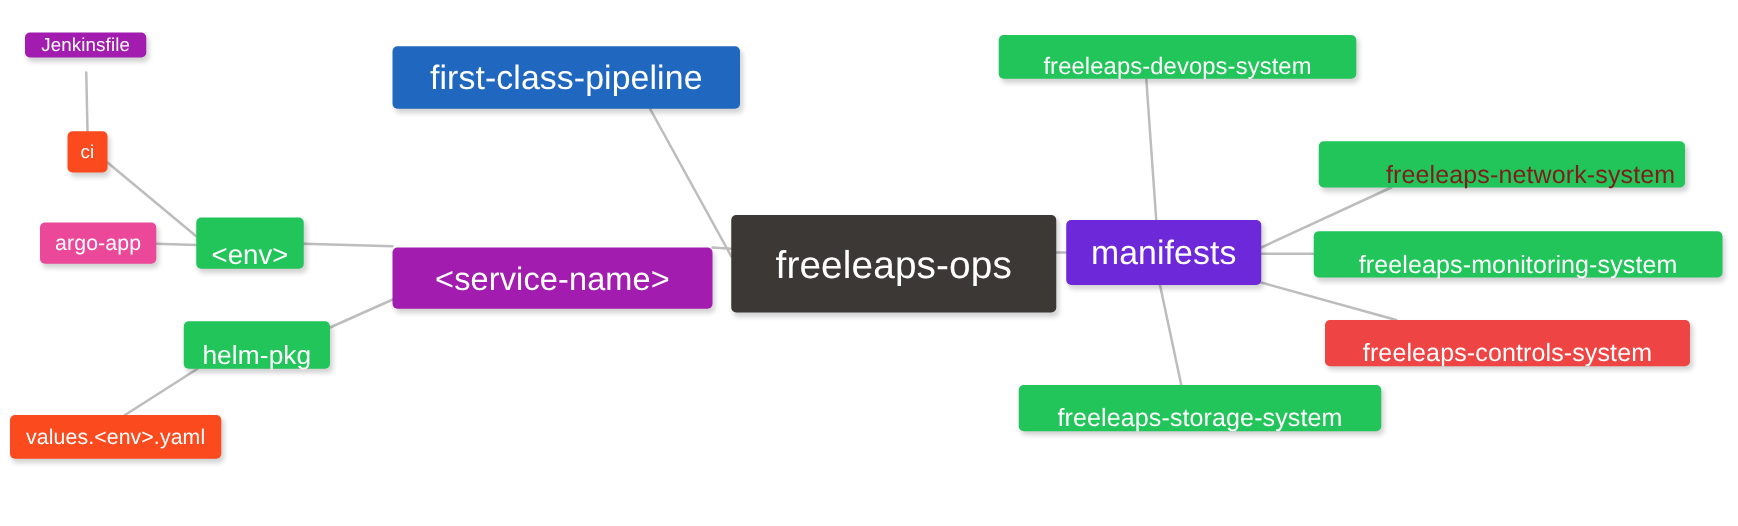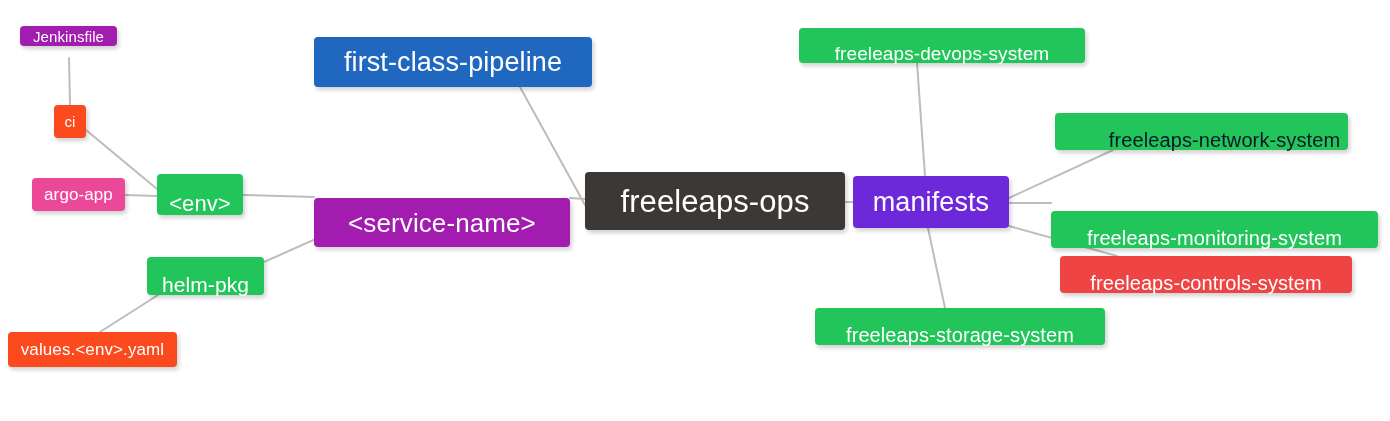--- a/index.html
+++ b/index.html
@@ -83,21 +83,21 @@
       <path d="M 356 221 L 264 262" class="edge" stroke="#bdbdbd"></path>
       <path d="M 158 295 L 100 332" class="edge" stroke="#bdbdbd"></path>
       <path d="M 845 202 L 853 202" class="edge" stroke="#bdbdbd"></path>
       <path d="M 925 176 L 917 63" class="edge" stroke="#bdbdbd"></path>
       <path d="M 1009 198 L 1113 150" class="edge" stroke="#bdbdbd"></path>
       <path d="M 1009 203 L 1051 203" class="edge" stroke="#bdbdbd"></path>
       <path d="M 1009 226 L 1117 256" class="edge" stroke="#bdbdbd"></path>
       <path d="M 928 228 L 945 308" class="edge" stroke="#bdbdbd"></path>
     </svg>
 
-  <div class="node node-root" style="left: 585px; top: 172px; width: 260px; height: 58px; font-size: 31px; background: rgb(60, 56, 53); color: rgb(255, 255, 255);">
+  <div class="node node-root" style="left: 585px; top: 172px; width: 260px; height: 78px; font-size: 31px; background: rgb(60, 56, 53); color: rgb(255, 255, 255);">
     <span>freeleaps-ops</span>
   </div>
 
   <div class="node node-blue" style="left: 314px; top: 37px; width: 278px; height: 50px; font-size: 27px; background: rgb(32, 104, 191); color: rgb(255, 255, 255);">
     <span>first-class-pipeline</span>
   </div>
 
   <div class="node node-blue" style="left: 314px; top: 172px; width: 256px; height: 49px; font-size: 26px; background: #a21caf; color: rgb(255, 255, 255); margin-top: 26px;">
     <span>&lt;service-name&gt;</span>
   </div>
@@ -127,25 +127,25 @@
   </div>
 
   <div class="node node-blue" style="left: 853px; top: 176px; width: 156px; height: 52px; font-size: 27px; background: #6d28d9; color: rgb(255, 255, 255);">
     <span>manifests</span>
   </div>
 
   <div class="node node-green" style="left: 799px; top: 28px; width: 286px; height: 35px; font-size: 19px; background: rgb(34, 197, 90); color: rgb(255, 255, 255);">
     <span>freeleaps-devops-system</span>
   </div>
 
-  <div class="node node-green" style="left: 1055px; top: 113px; width: 293px; height: 37px; font-size: 20px; background: rgb(34, 197, 90); color: #0f172a; padding-left: 46px;">
+  <div class="node node-green" style="left: 1055px; top: 113px; width: 293px; height: 37px; font-size: 20px; background: rgb(34, 197, 90); color: #7f1d1d; padding-left: 46px;">
     <span>freeleaps-network-system</span>
   </div>
 
-  <div class="node node-green" style="left: 1051px; top: 185px; width: 327px; height: 37px; font-size: 20px; background: rgb(34, 197, 90); color: rgb(255, 255, 255); margin-top: 26px;">
+  <div class="node node-green" style="left: 1051px; top: 185px; width: 327px; height: 37px; font-size: 20px; background: rgb(34, 197, 90); color: rgb(255, 255, 255);">
     <span>freeleaps-monitoring-system</span>
   </div>
 
   <div class="node node-green" style="left: 1060px; top: 256px; width: 292px; height: 37px; font-size: 20px; background: #ef4444; color: rgb(255, 255, 255);">
     <span>freeleaps-controls-system</span>
   </div>
 
   <div class="node node-green" style="left: 815px; top: 308px; width: 290px; height: 37px; font-size: 20px; background: rgb(34, 197, 90); color: rgb(255, 255, 255);">
     <span>freeleaps-storage-system</span>
   </div>

